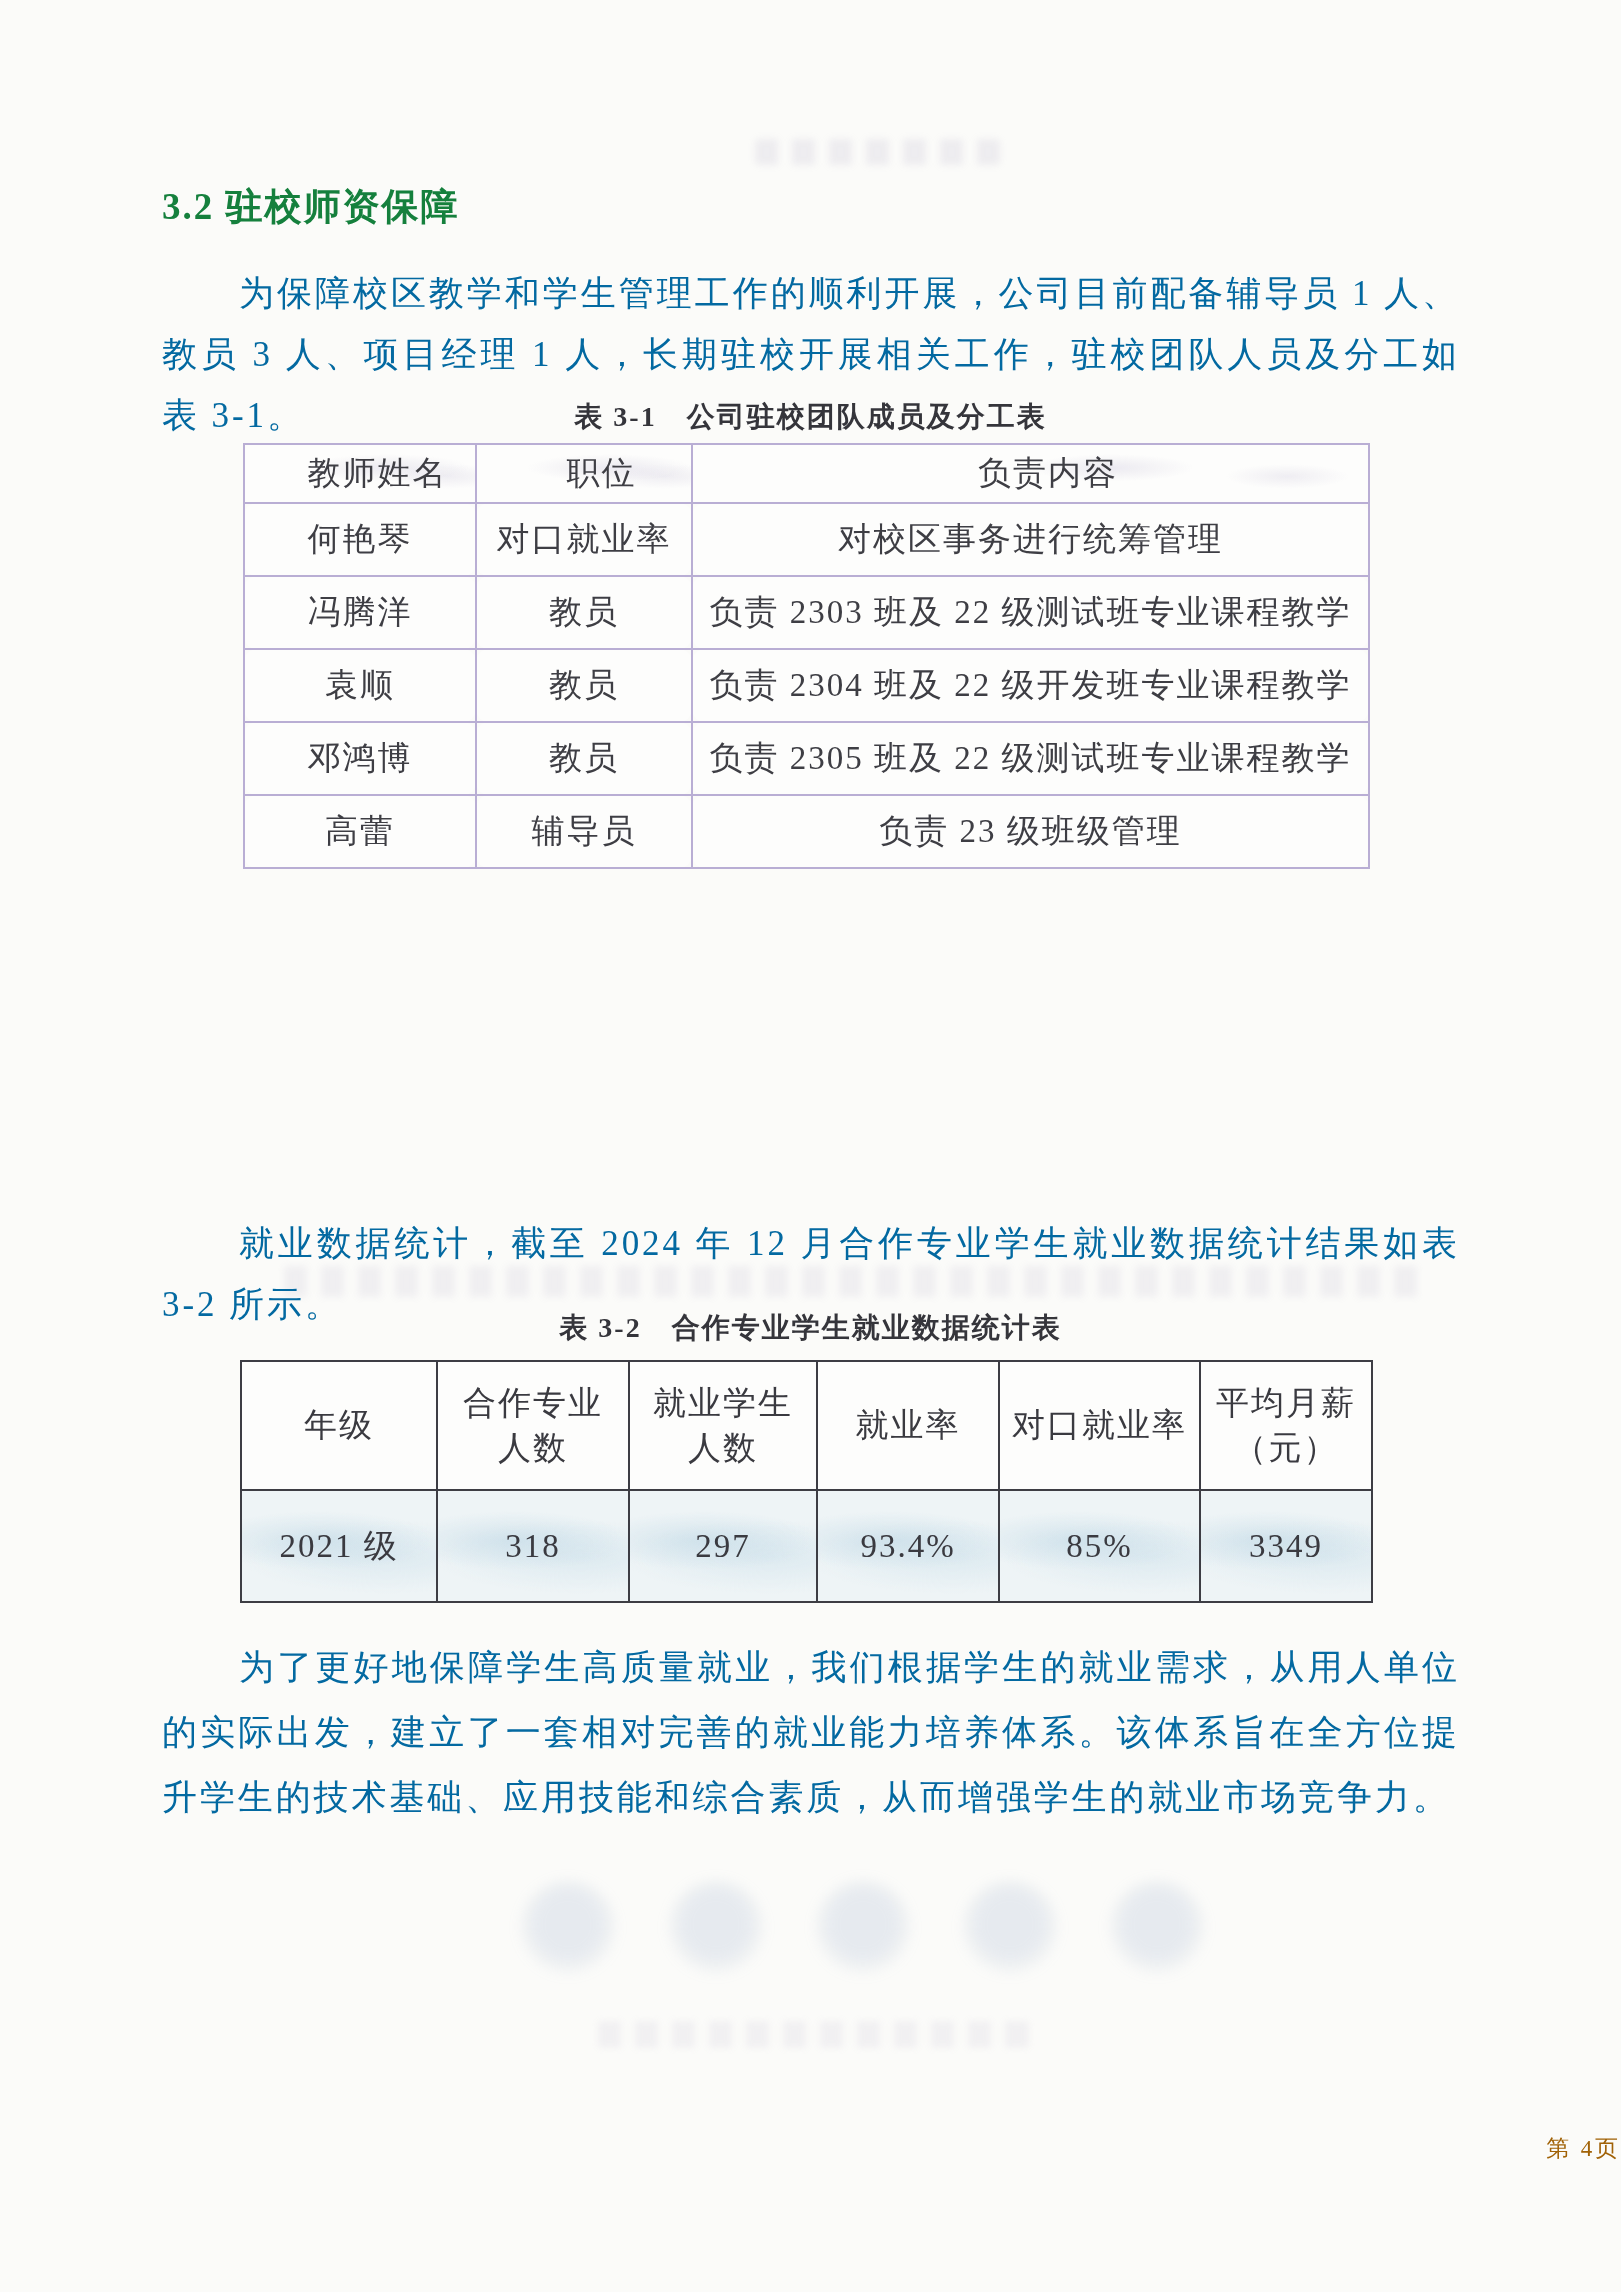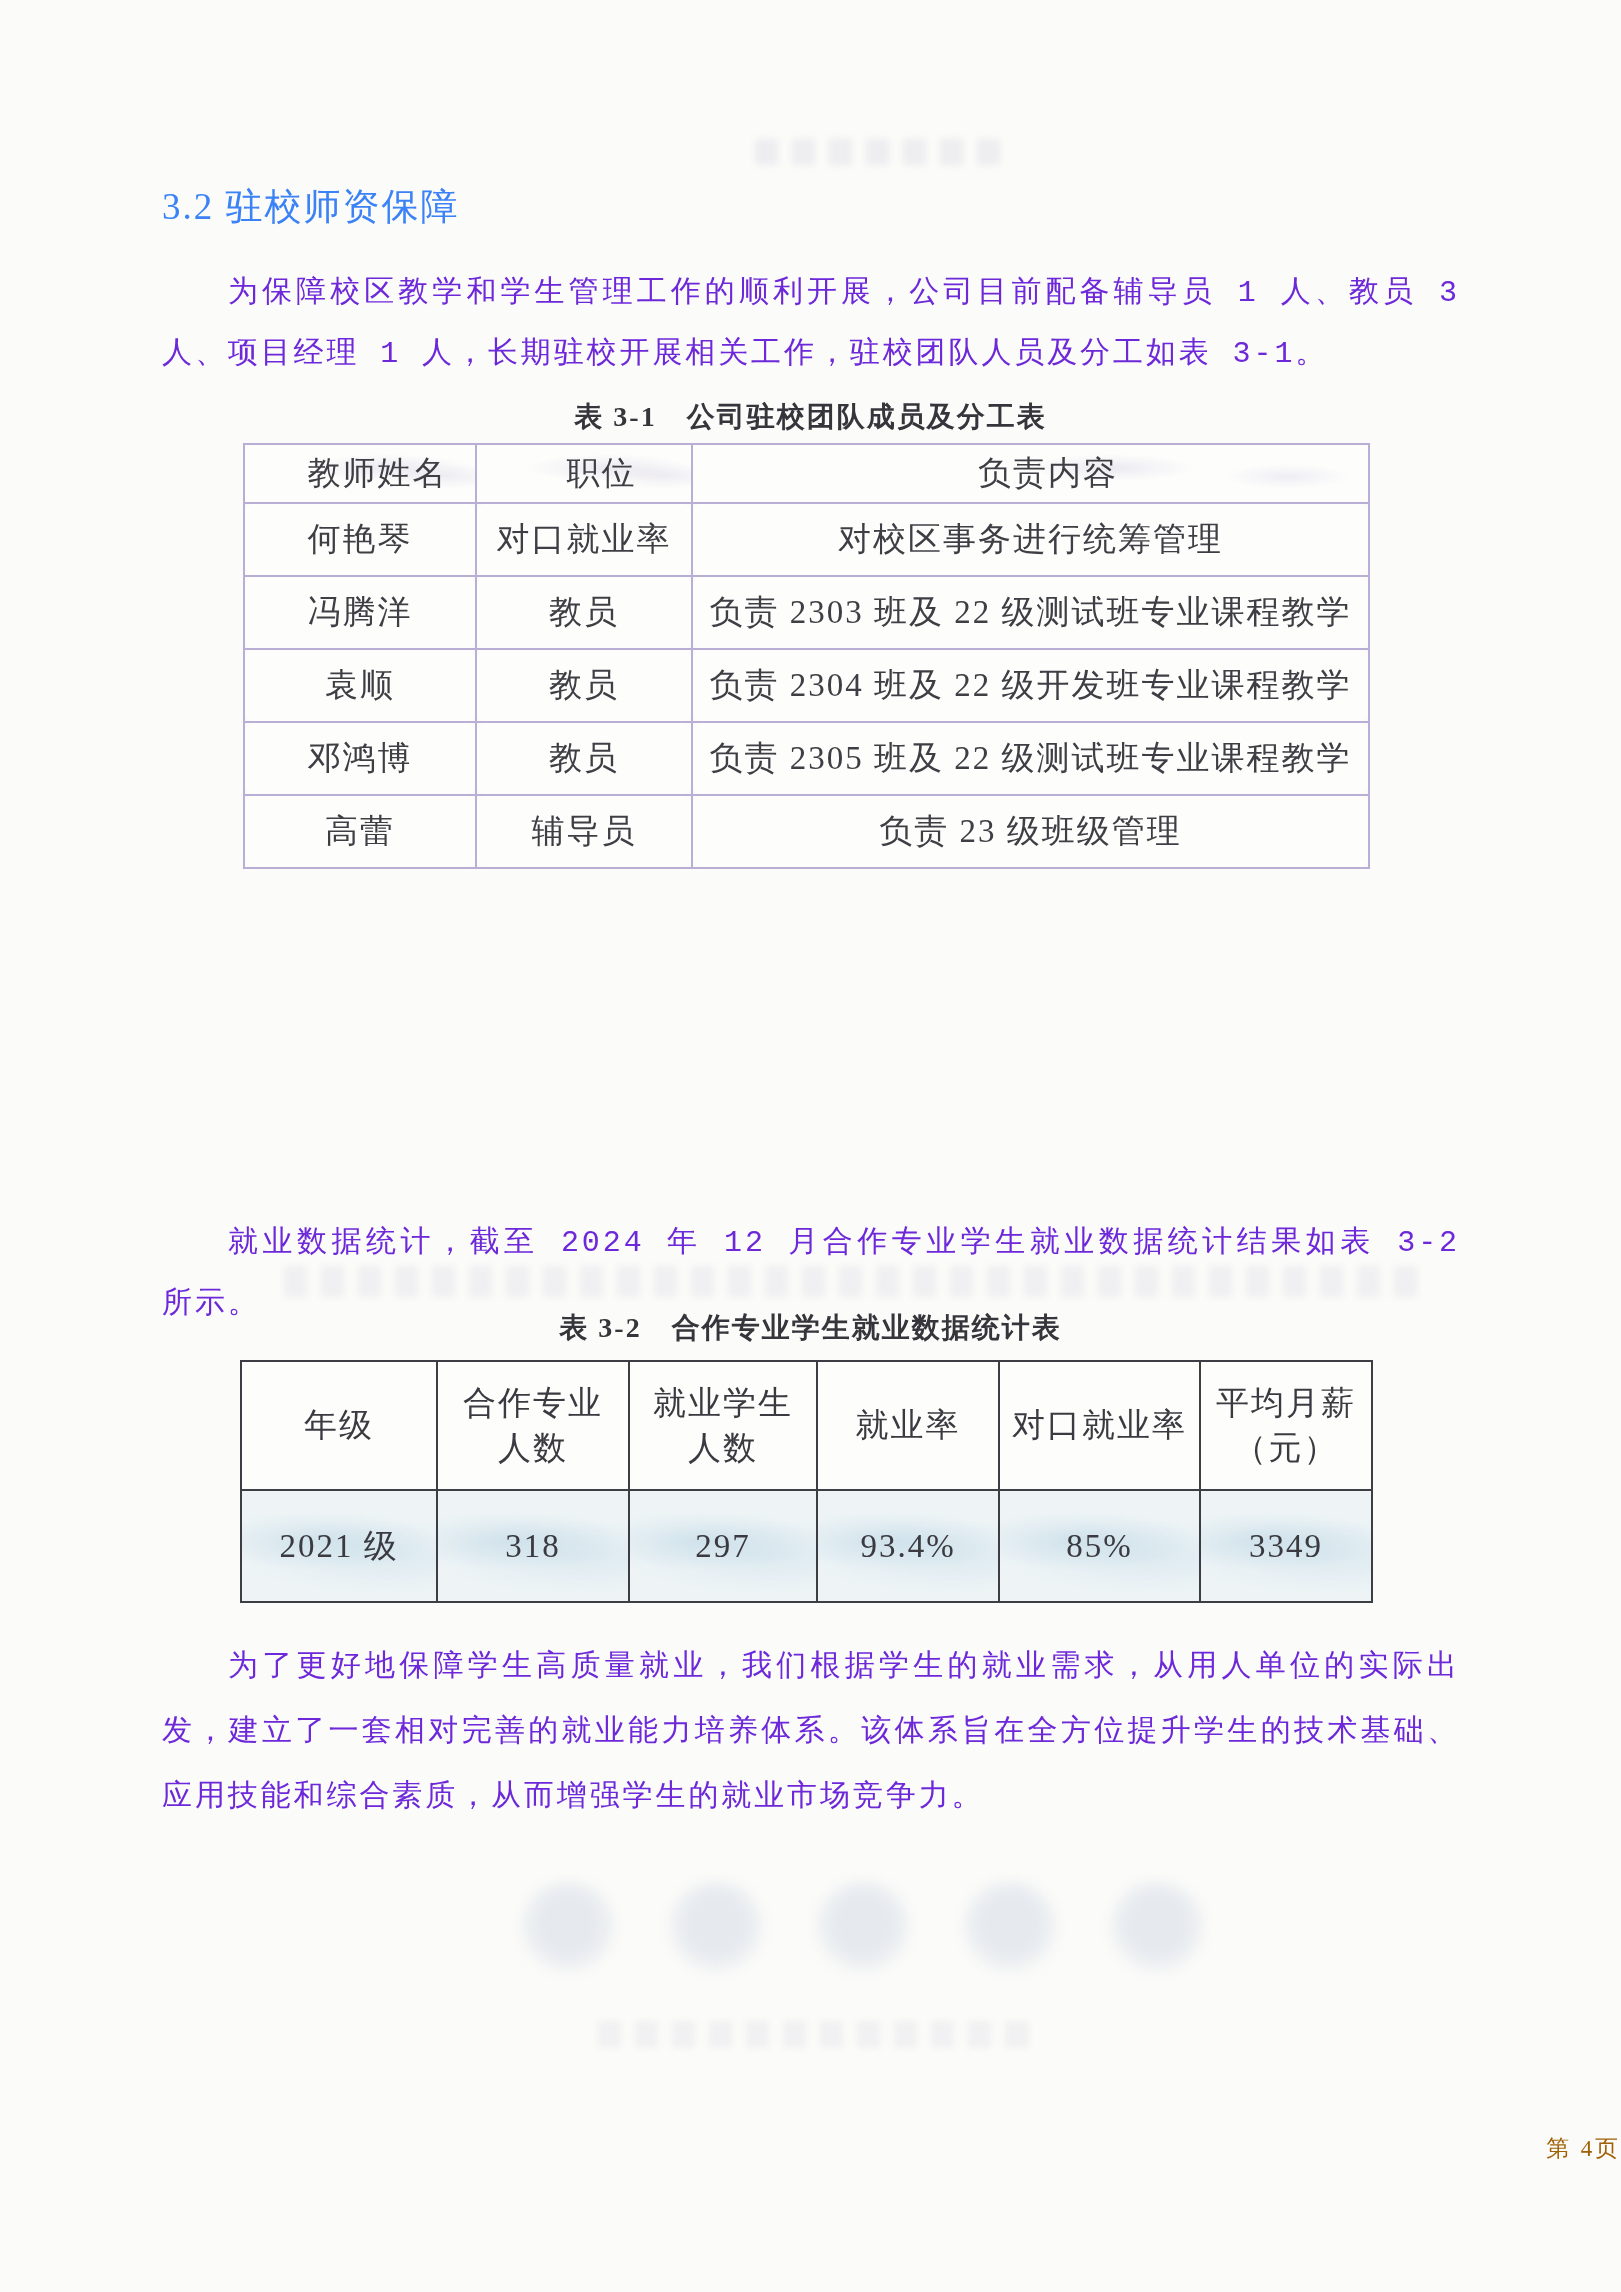--- a/index.html
+++ b/index.html
@@ -9,27 +9,27 @@
     font-family:"Liberation Serif","DejaVu Serif",serif;
     color:#3e3e44;
     position:relative;
     overflow:hidden;
   }
   .page{position:absolute;inset:0;}
 
   
   .heading{
     position:absolute;left:162px;width:1298px;
-    font-size:37px;font-weight:normal;color:#3b82f6;
+    font-size:37px;font-weight:bold;color:#15803d;
     letter-spacing:2px;
   }
   .para{
     position:absolute;left:162px;width:1298px;
-    font-size:30px;line-height:61px;letter-spacing:2.9px;
-    text-align:justify;text-indent:2.2em;color:#6d28d9;font-family:Liberation Mono, monospace;
+    font-size:35px;line-height:61px;letter-spacing:2.9px;
+    text-align:justify;text-indent:2.2em;color:#0369a1;
   }
   .caption{
     position:absolute;left:0;width:1621px;text-align:center;
     font-size:28px;font-weight:bold;color:#35353b;letter-spacing:2px;
   }
   .footer{
     position:absolute;top:2133px;left:0;width:1621px;text-align:right;
     font-size:23px;color:#a16207;letter-spacing:2.9px;
   }
 

